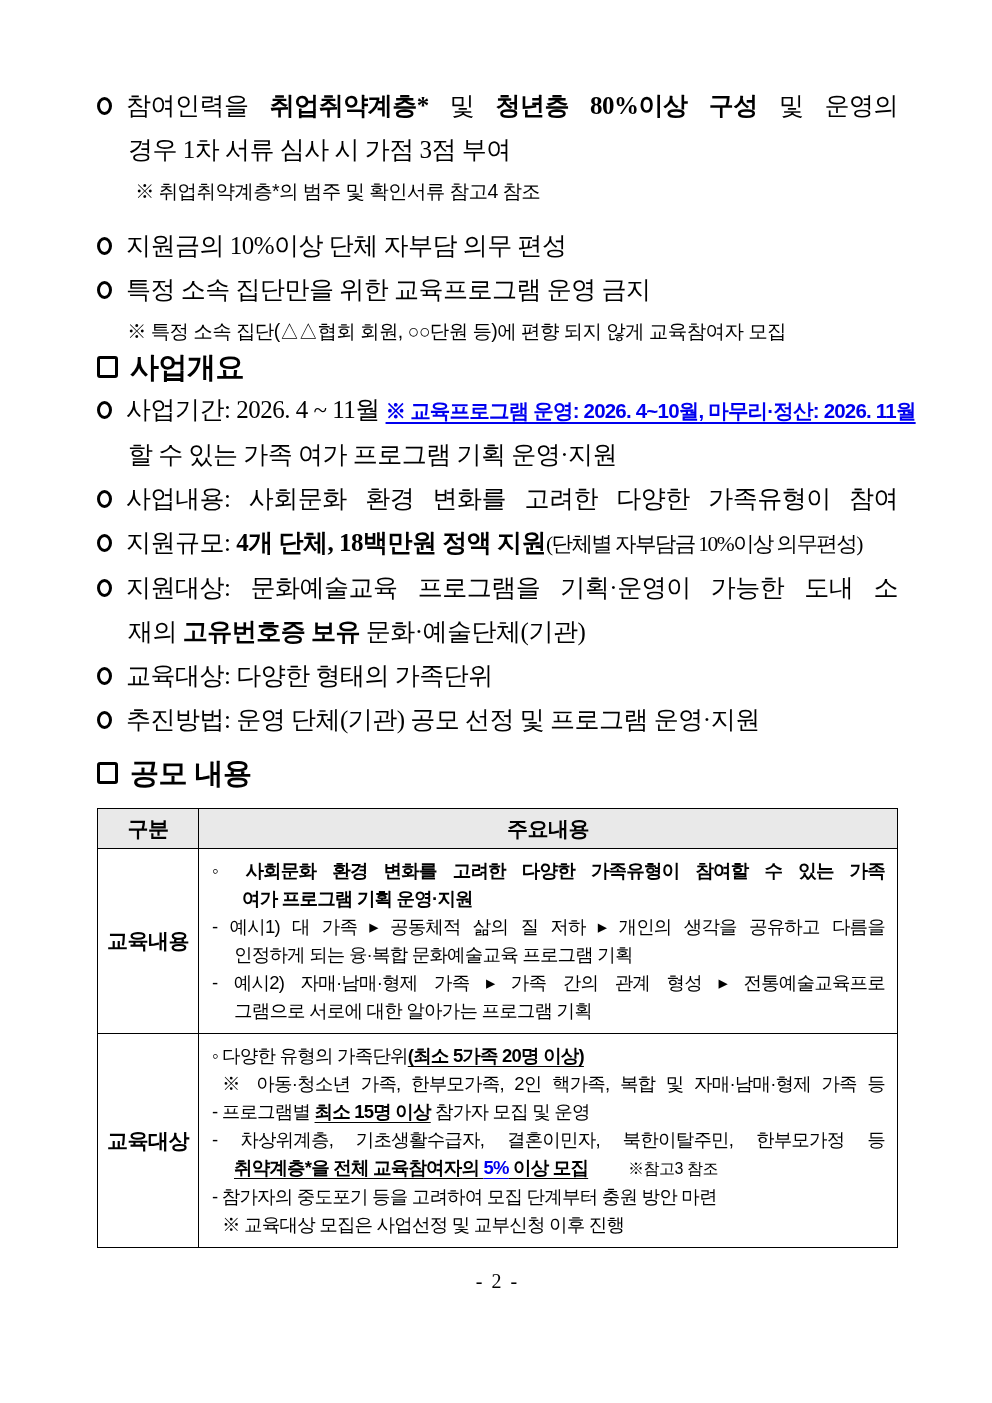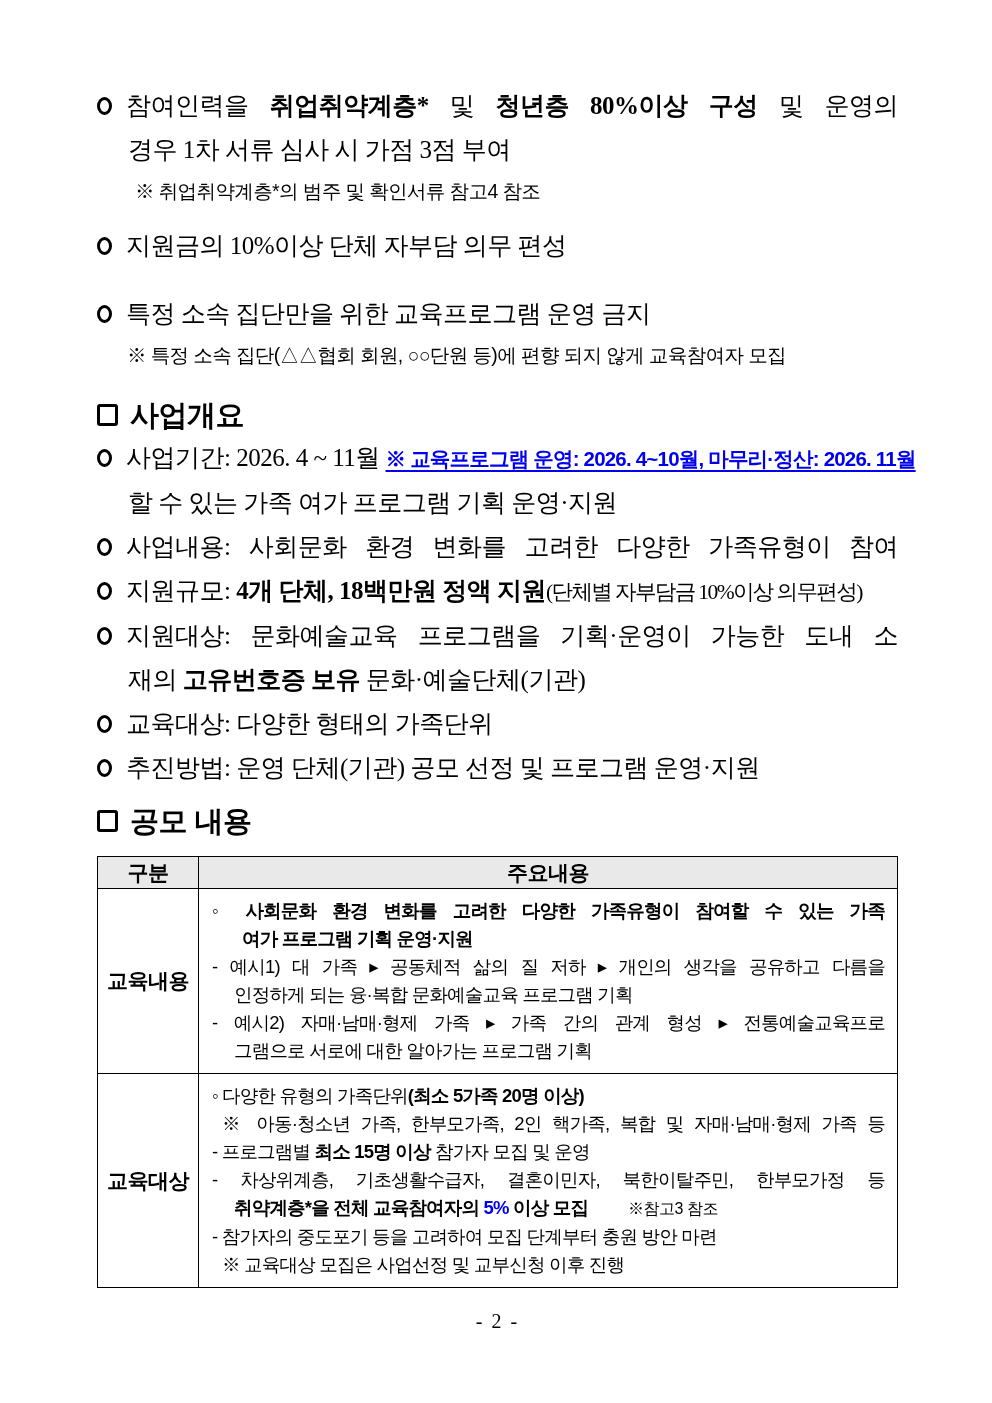--- a/index.html
+++ b/index.html
@@ -26,42 +26,42 @@
   .sec {
     font-family:"Liberation Sans", sans-serif; font-weight:bold; font-size:29px;
     line-height:42px; letter-spacing:-0.5px;
   }
   .sq {
     display:inline-block; width:21px; height:22px; border:3.5px solid #000;
     border-radius:3px; margin-right:12px; vertical-align:-1px; background:#fff;
   }
   
   .b { font-weight:bold; }
-  .bu { font-weight:bold; text-underline-offset:4px; }
+  .bu { font-weight:bold; text-decoration:underline; text-underline-offset:4px; }
   .blue { color:#0000ee; }
   .sm { font-size:16px; letter-spacing:-0.5px;margin-left:36px; }
   .narrow { font-size:21.5px; letter-spacing:-1.6px; }
   .blue-note {
     color:#0000ee; font-family:"Liberation Sans", sans-serif; font-weight:bold;
     font-size:20.5px; text-decoration:underline; text-underline-offset:4px;
     letter-spacing:-0.8px;
   }
   
   .mt1 { margin-top:14px; }
   .mt2 { margin-top:18px; }
-  .mt3 { margin-top:24px; }
+  .mt3 { }
   .mt4 { margin-top:10px; }
   
   table.ann {
     width:100%; border-collapse:collapse; margin-top:14px;
     font-family:"Liberation Sans", sans-serif; font-size:18.5px; letter-spacing:-0.8px;
   }
   table.ann th, table.ann td { border:1.6px solid #000; }
   table.ann thead th {
-    background:#e9e9e9; font-size:21px; font-weight:bold; height:32px;
+    background:#e9e9e9; font-size:21px; font-weight:bold; height:40px;
     text-align:center; letter-spacing:-0.5px;
   }
   col.c-div { width:101px; }
   td.lbl { text-align:center; font-weight:bold; font-size:21px; letter-spacing:-0.5px; }
   td.cnt { padding:8px 12px 8px 13px; }
   .tl { line-height:28px; }
   .ind1 { padding-left:10px; }
   .ind  { padding-left:22px; }
   .ind2 { padding-left:30px; }
   

